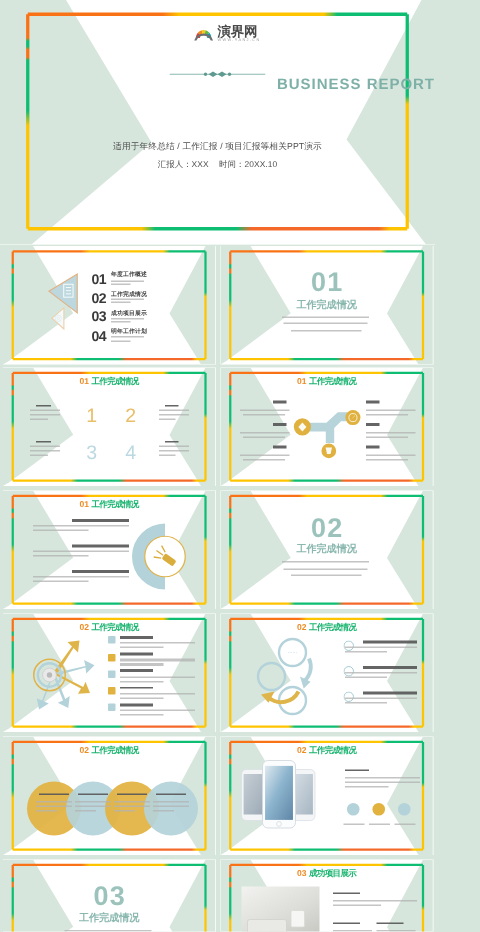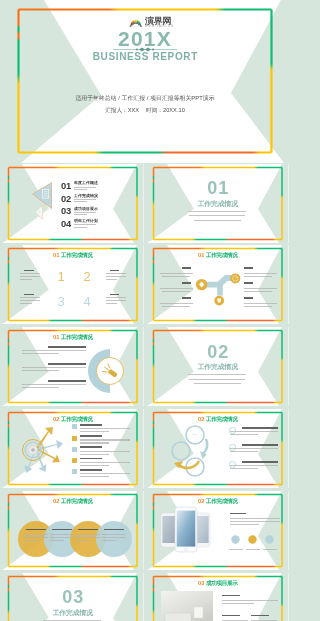--- a/index.html
+++ b/index.html
@@ -16,21 +16,21 @@
 #hero .logo{position:absolute;left:129px;top:16px;width:46px;height:15px;}
 #hero .logomark{position:absolute;left:0;top:0.5px;width:13.5px;height:12px;}
 #hero .logotext{position:absolute;left:16px;top:0px;font-size:9px;font-weight:700;
   color:#4a4a4a;letter-spacing:-0.2px;line-height:10px;}
 #hero .logosub{position:absolute;left:16px;top:9px;font-size:2.6px;color:#9a9a9a;
   letter-spacing:0.9px;line-height:4px;}
 #hero .year{position:absolute;left:0;right:0;top:28px;text-align:center;
   font-size:21px;font-weight:700;color:#8ab8af;letter-spacing:1.2px;
   font-family:"Liberation Sans",sans-serif;line-height:21px;}
 #hero .divline{position:absolute;left:113px;top:47px;width:64px;height:5px;}
-#hero .eyebrow{position:absolute;left:0;right:0;top:49.5px;text-align:center;
+#hero .eyebrow{position:absolute;left:0;right:0;top:49.5px;text-align:right;
   font-size:10px;font-weight:700;color:#7fb0a8;letter-spacing:0.65px;line-height:14px;
   text-indent:0.65px;}
 #hero .title{position:absolute;left:10px;right:0;top:66px;text-align:center;
   font-size:19.5px;font-weight:700;color:#2b2b2b;letter-spacing:1.8px;line-height:24px;
   text-indent:1.8px;}
 #hero .subtitle{position:absolute;left:0;right:0;top:93px;text-align:center;
   font-size:5.8px;color:#4e4e4e;letter-spacing:0.08px;line-height:10px;}
 #hero .meta{position:absolute;left:0;right:0;top:105px;text-align:center;
   font-size:5.6px;color:#4e4e4e;letter-spacing:0.05px;line-height:10px;}
 #hero .meta span{display:inline-block;}
@@ -126,21 +126,20 @@
         <path d="M-2.8 -11.2 A11.5 11.5 0 0 1 2.8 -11.2 L1.7 -5.2 A5.4 5.4 0 0 0 -1.7 -5.2 Z" fill="#f9c81b"></path>
         <path d="M2.8 -11.2 A11.5 11.5 0 0 1 8.6 -7.6 L4 -4 A5.4 5.4 0 0 0 1.7 -5.2 Z" fill="#5cb947"></path>
         <path d="M8.6 -7.6 A11.5 11.5 0 0 1 11.5 0 L5.4 0 A5.4 5.4 0 0 0 4 -4 Z" fill="#139bb4"></path>
         <path d="M-14 4 A14.6 14.6 0 0 1 14 4 L10.6 4 A11.4 11.4 0 0 0 -10.6 4 Z" fill="#6d6e71"></path>
       </g>
     </svg>
     <span class="logotext">演界网</span>
     <span class="logosub">WWW.YANJ.CN</span>
   </div>
 
-  <div class="year">201X</div>
   <svg class="divline" viewBox="0 0 64 5">
     <line x1="0" y1="2.5" x2="64" y2="2.5" stroke="#8ab8af" stroke-width="0.7"></line>
     <path d="M26 2.5 L29 0.6 L32 2.5 L29 4.4 Z" fill="#5f9a90"></path>
     <path d="M32 2.5 L35 0.6 L38 2.5 L35 4.4 Z" fill="#5f9a90"></path>
     <circle cx="24" cy="2.5" r="1.1" fill="#5f9a90"></circle>
     <circle cx="40" cy="2.5" r="1.1" fill="#5f9a90"></circle>
   </svg>
   <div class="eyebrow">BUSINESS REPORT</div>
   <div class="subtitle">适用于年终总结 / 工作汇报 / 项目汇报等相关PPT演示</div>
   <div class="meta"><span>汇报人：</span><span>XXX</span><span class="gap"></span><span>时间：</span><span>20XX.10</span></div>

